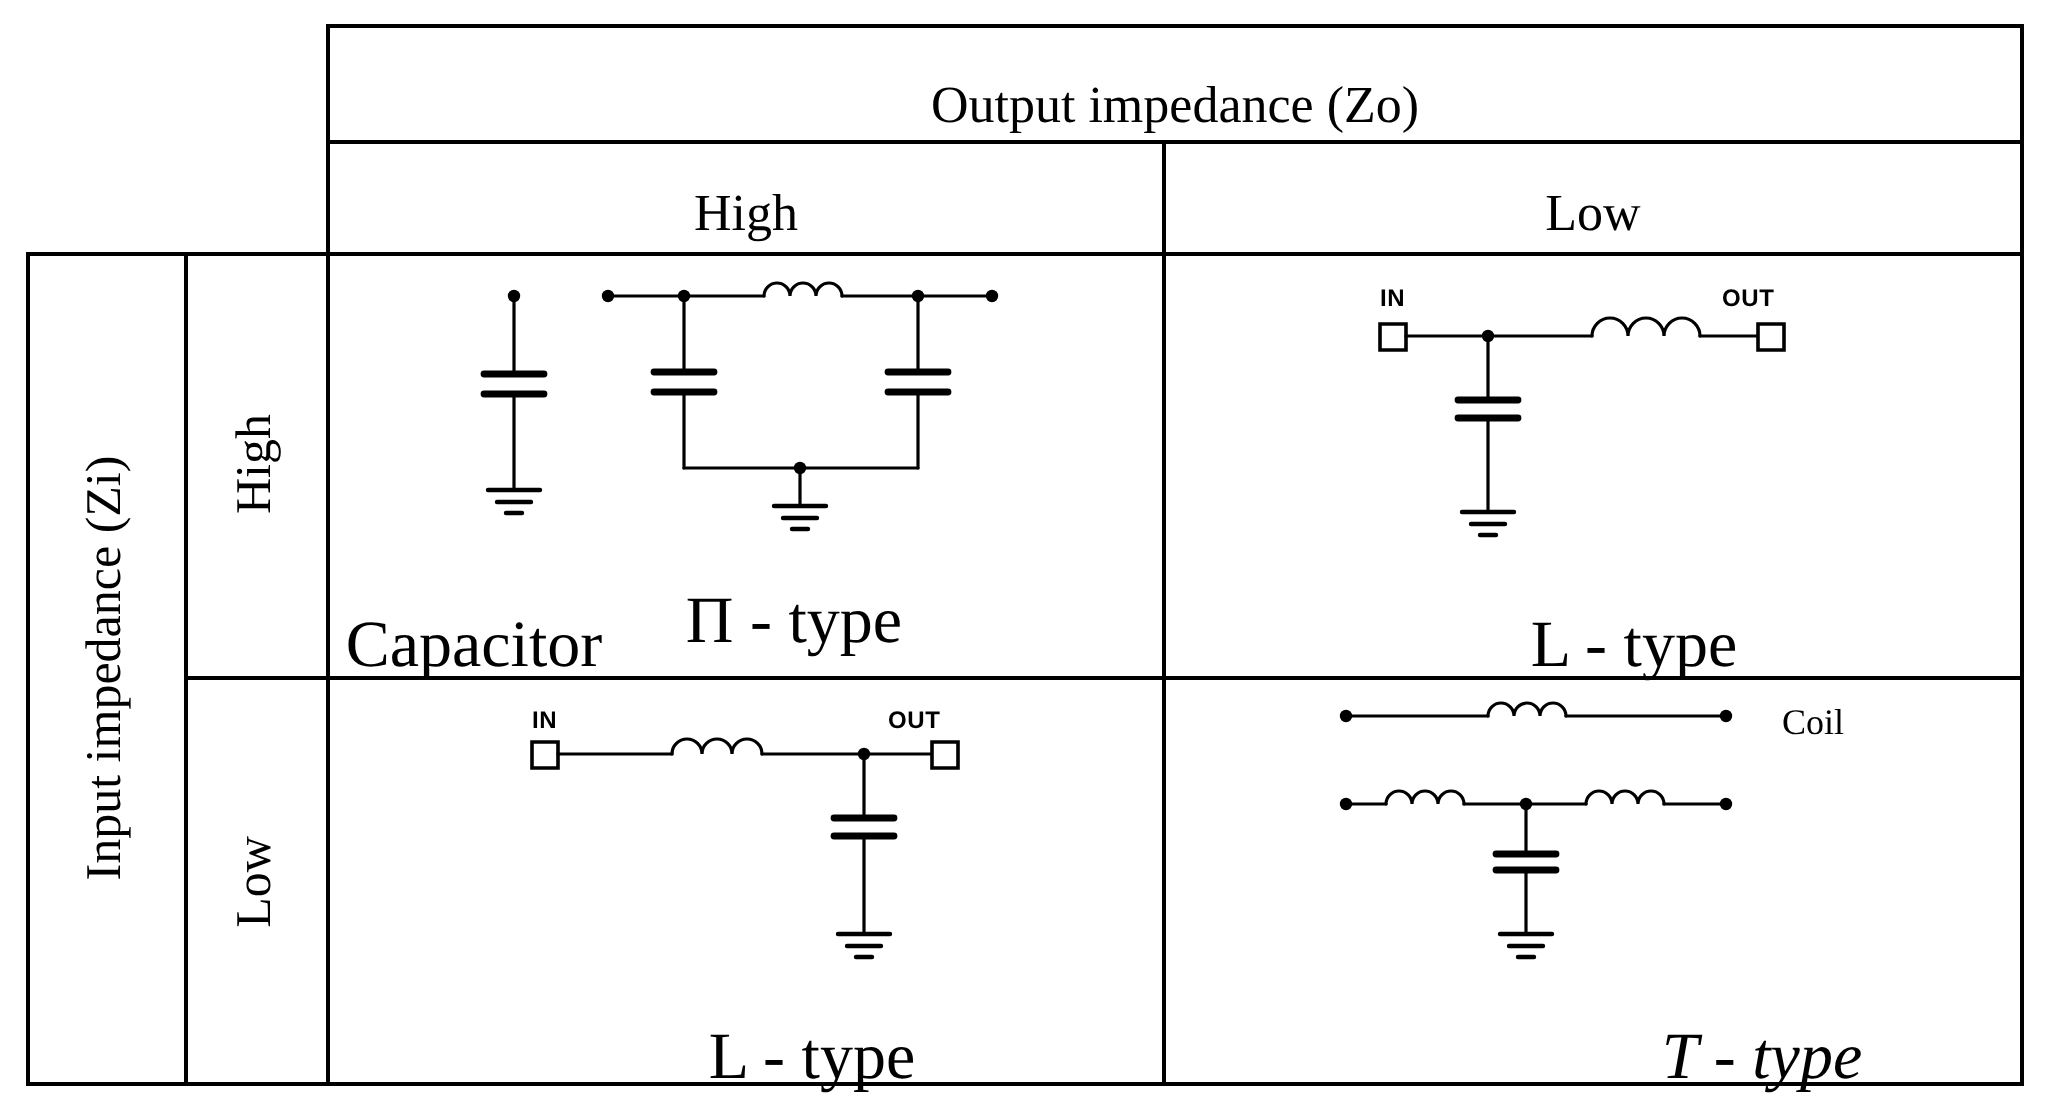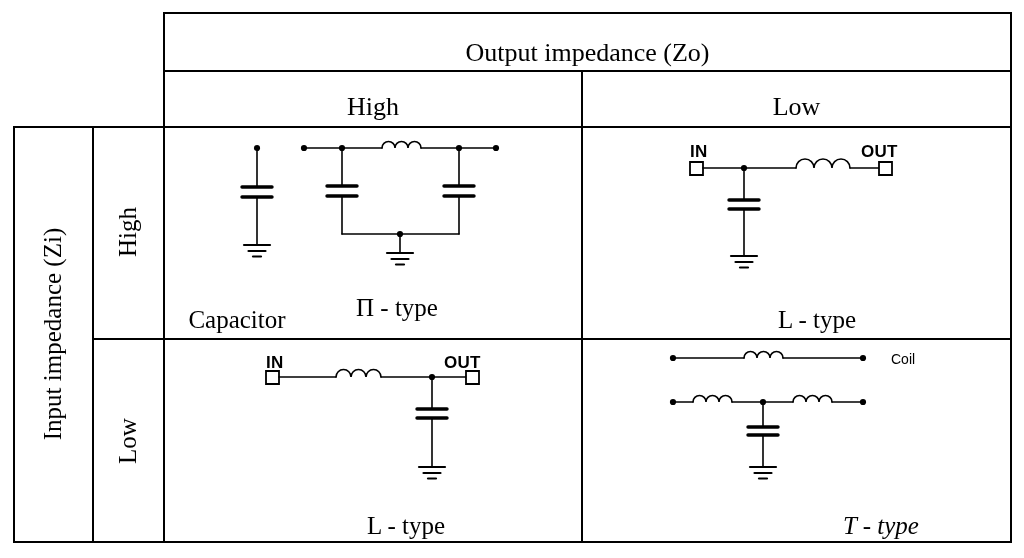--- a/index.html
+++ b/index.html
@@ -11,29 +11,29 @@
   .cellbox {
     position:absolute; display:flex; justify-content:center; align-items:flex-end;
     font-size:26px; line-height:1.15;
   }
   .vlabel {
     position:absolute; transform:translate(-50%,-50%) rotate(-90deg);
     transform-origin:center; white-space:nowrap; font-size:25px;
   }
   .typelabel {
     position:absolute; transform:translateX(-50%); white-space:nowrap;
-    font-size:25px; line-height:1;
+    font-size:33px; line-height:1;
   }
   .pinlabel {
     position:absolute; font-family:"Liberation Sans", sans-serif;
-    font-weight:bold; font-size:17px; line-height:1; letter-spacing:.3px;
+    font-weight:bold; font-size:12px; line-height:1; letter-spacing:.3px;
   }
   .coillabel {
-    position:absolute; font-family:Liberation Sans, sans-serif;
-    font-size:14px; line-height:1;
+    position:absolute; font-family:Liberation Serif, serif;
+    font-size:18px; line-height:1;
   }
   svg.circ { position:absolute; overflow:visible; }
   svg.circ * { vector-effect:non-scaling-stroke; }
 </style>
 </head>
 <body>
 
 <div class="stage">
 
   <div class="ln" style="left:13px;  top:126px; width:2px;  height:417px;"></div>

